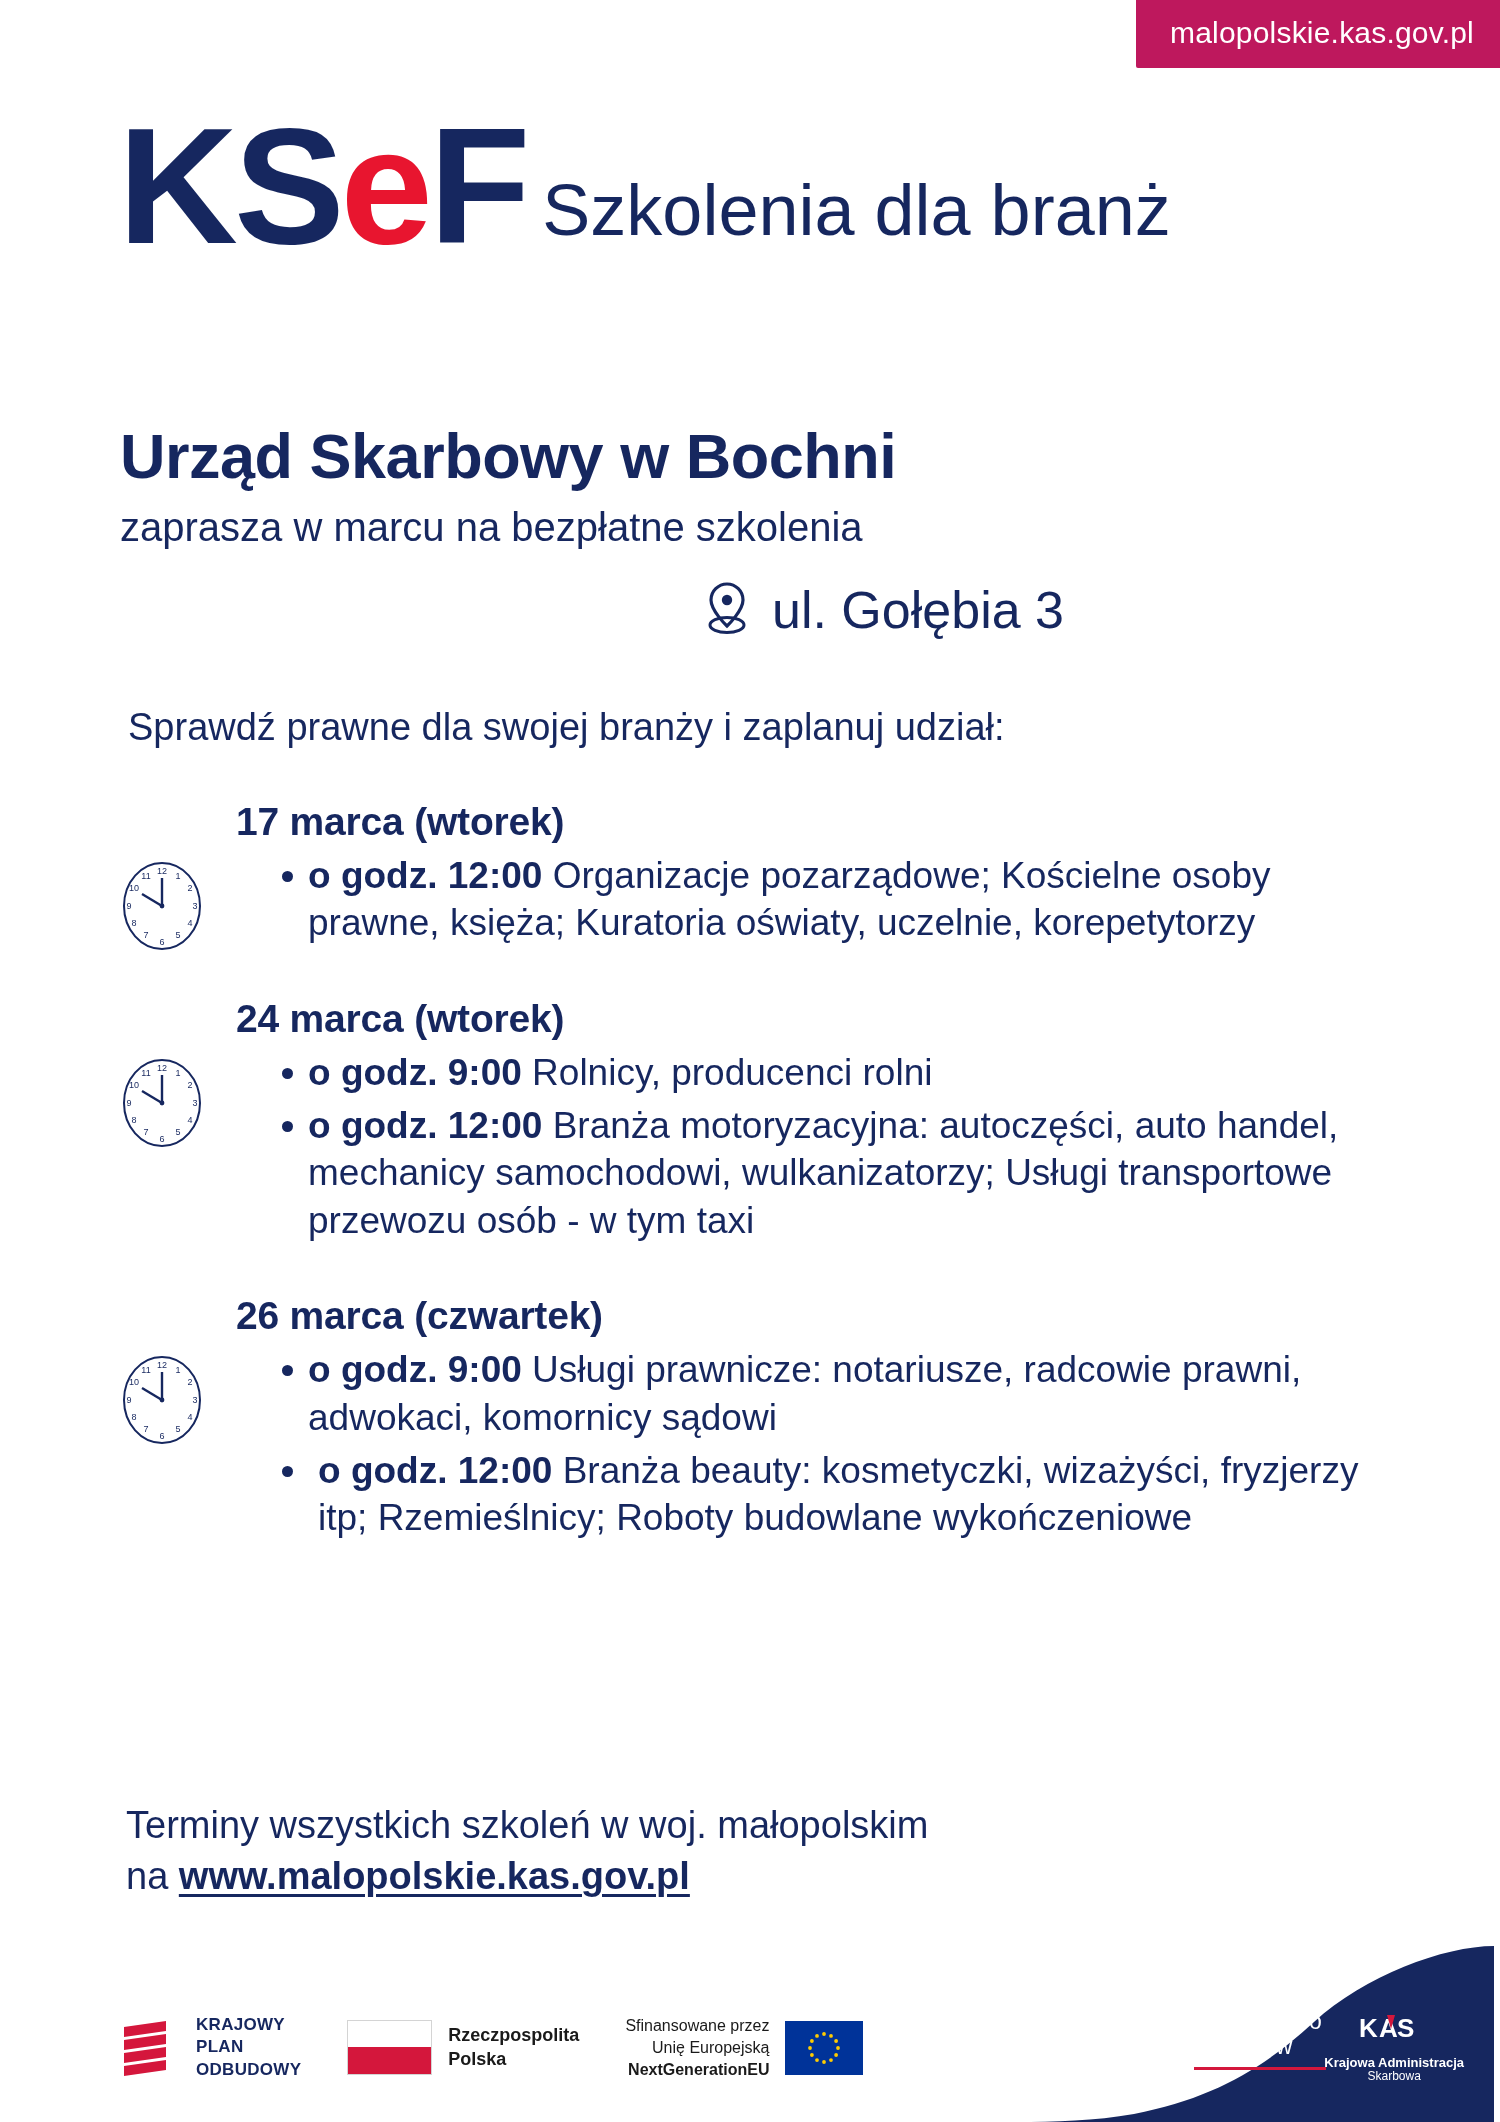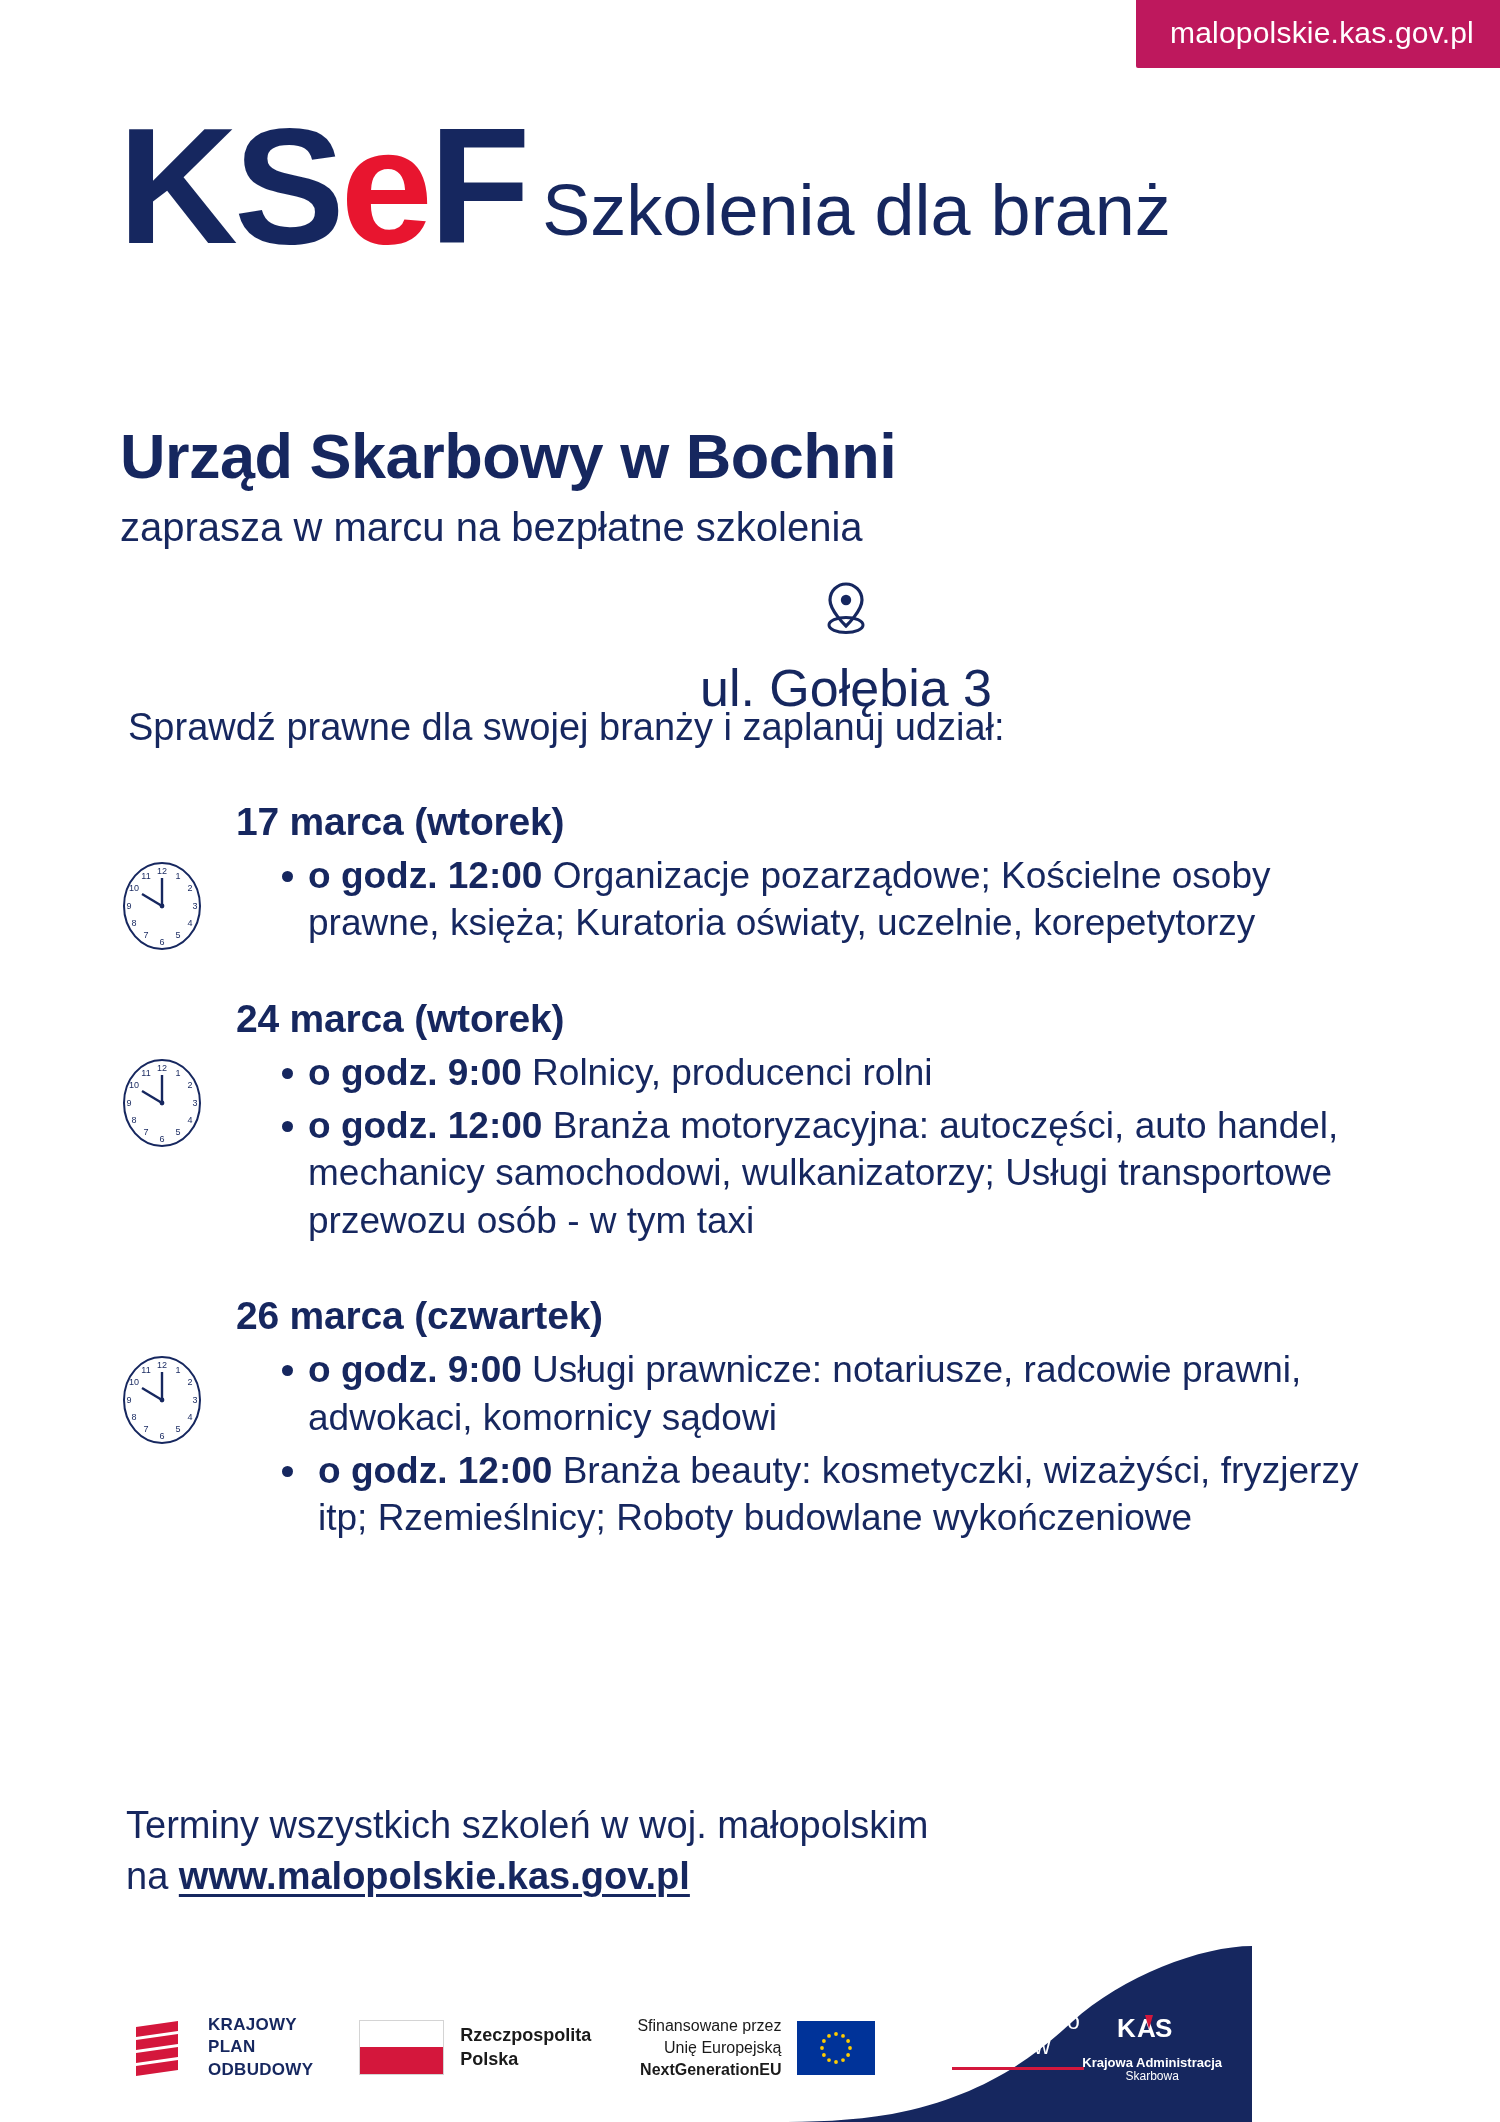--- a/index.html
+++ b/index.html
@@ -56,21 +56,21 @@
     position:absolute; left:120px; top:392px;
     font-size:63px; font-weight:700; letter-spacing:-.5px;
     color:#16275f; white-space:nowrap;margin-top:28px;
   }
   .invite{
     position:absolute; left:120px; top:505px;
     font-size:40px; font-weight:400; color:#16275f; white-space:nowrap;
   }
   .address-row{
     position:absolute; left:700px; top:580px;
-    display:flex; align-items:center; gap:18px;flex-direction:column;
+    display:flex; align-items:center; gap:18px;
   }
   .pin-icon{ width:54px; height:60px; display:block; flex:none; }
   .address-text{ font-size:52px; font-weight:400; color:#16275f; white-space:nowrap; }
 
   .prompt{
     position:absolute; left:128px; top:706px;
     font-size:38px; font-weight:400; color:#16275f; white-space:nowrap;
   }
 
   
@@ -102,21 +102,21 @@
     position:absolute; left:126px; top:1800px;
     font-size:38px; color:#16275f; line-height:1.35;
   }
   .closing .link{
     font-weight:700; text-decoration:underline;
     text-underline-offset:5px; text-decoration-thickness:3px;
     color:#16275f;
   }
 
   
-  .footer{ position:absolute; left:12px; bottom:0; width:1240px; height:200px; }
+  .footer{ position:absolute; left:0; bottom:0; width:1494px; height:200px; }
 
   .footer-left{
     position:absolute; left:120px; bottom:40px;
     display:flex; align-items:center; gap:46px;
   }
   .logo-item{ display:flex; align-items:center; gap:16px; }
   .kpo-mark{ width:60px; height:62px; flex:none; }
   .kpo-text{
     font-size:17px; font-weight:700; line-height:1.34;
     color:#16275f; letter-spacing:.3px; text-transform:uppercase;

